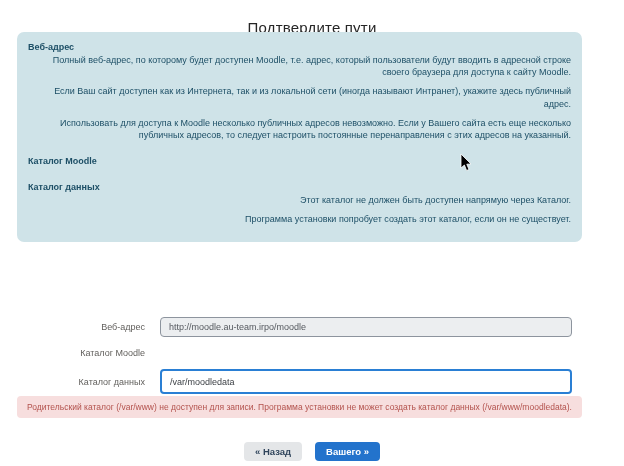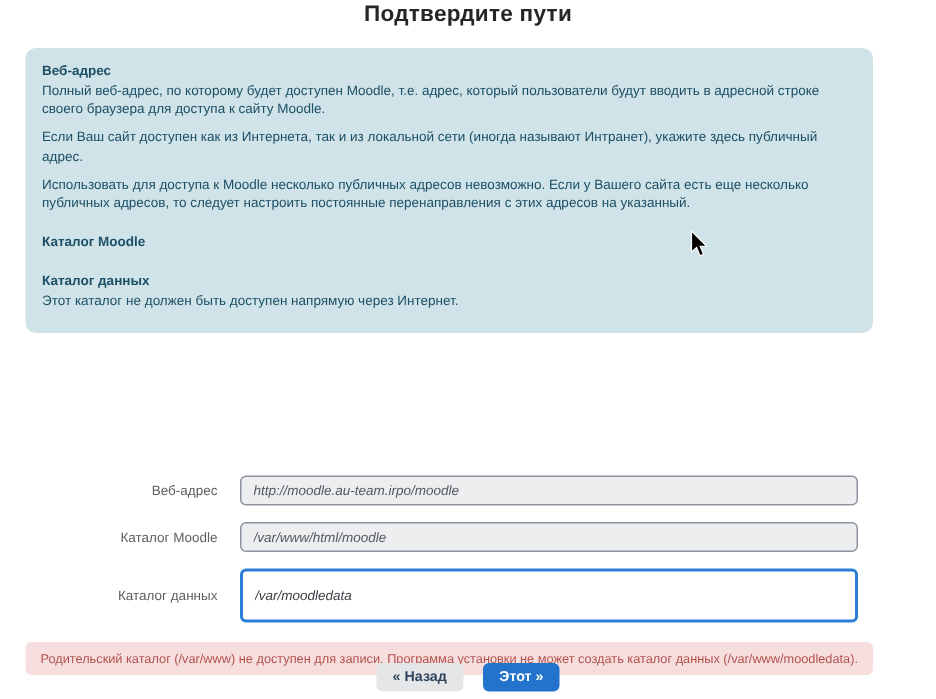--- a/index.html
+++ b/index.html
@@ -2,38 +2,38 @@
 <html><head>
 <meta charset="utf-8">
 <style>
   * { margin: 0; padding: 0; box-sizing: border-box; }
   html, body { width: 624px; height: 466px; background: #ffffff; overflow: hidden; }
   body { font-family: "Liberation Sans", sans-serif; position: relative; }
 
   .page-title {
     text-align: center;
     font-size: 15px;
-    font-weight: bold;
+    font-weight: normal;
     color: #262626;
-    padding-top: 1px;
+    padding-top: 19px;
     letter-spacing: 0.2px;
   }
 
   .infobox {
     position: absolute;
     left: 17px; top: 32px;
     width: 565px;
     background: #cfe3e8;
     border-radius: 7px;
     padding: 9px 11px 9px 11px;
     color: #1d4f66;
     font-size: 9px;
     line-height: 1.35;
   }
-  .infobox p { margin-bottom: 7px; }
+  .infobox p { margin-bottom: 7px; text-align: right; }
   .infobox .sec-heading { font-weight: bold; margin-bottom: 1px; }
   .infobox .sec-gap { margin-top: 14px; }
 
   .form-area {
     position: absolute;
     left: 0; top: 317px;
     width: 624px;
   }
   .form-row {
     display: flex;
@@ -51,33 +51,32 @@
   .field-input {
     width: 412px;
     height: 20px;
     border: 1px solid #8d949e;
     border-radius: 4px;
     padding: 0 8px;
     font-size: 9px;
     font-family: "Liberation Sans", sans-serif;
     color: #55595f;
     outline: none;
-    font-style: italic;
   }
   .field-input.readonly { background: #eceef0; }
   .field-input.focused {
     background: #ffffff;
     border: 2px solid #2a7fd4;
     color: #3d4146;
-    height: 36px;
+    height: 25px;
   }
 
   .error-box {
     position: absolute;
-    left: 17px; top: 428px;
+    left: 17px; top: 396px;
     width: 565px;
     background: #f7dede;
     border-radius: 4px;
     padding: 6px 10px;
     color: #b3524d;
     font-size: 8.5px;
     line-height: 1.2;
   }
 
   .button-row {
@@ -122,42 +121,42 @@
 
 <div class="infobox">
   <div class="sec-heading">Веб-адрес</div>
   <p>Полный веб-адрес, по которому будет доступен Moodle, т.е. адрес, который пользователи будут вводить в адресной строке своего браузера для доступа к сайту Moodle.</p>
   <p>Если Ваш сайт доступен как из Интернета, так и из локальной сети (иногда называют Интранет), укажите здесь публичный адрес.</p>
   <p>Использовать для доступа к Moodle несколько публичных адресов невозможно. Если у Вашего сайта есть еще несколько публичных адресов, то следует настроить постоянные перенаправления с этих адресов на указанный.</p>
 
   <div class="sec-heading sec-gap">Каталог Moodle</div>
 
   <div class="sec-heading sec-gap">Каталог данных</div>
-  <p>Этот каталог не должен быть доступен напрямую через Интернет.</p>
+  <p>Этот каталог не должен быть доступен напрямую через Каталог.</p>
+  <p>Программа установки попробует создать этот каталог, если он не существует.</p>
 </div>
 
 <div class="form-area">
   <div class="form-row">
     <label class="field-label">Веб-адрес</label>
     <input class="field-input readonly" type="text" readonly="" value="http://moodle.au-team.irpo/moodle" style="">
   </div>
   <div class="form-row">
     <label class="field-label">Каталог Moodle</label>
-    <input class="field-input readonly" type="text" readonly="" value="/var/www/html/moodle" style="">
   </div>
   <div class="form-row">
     <label class="field-label">Каталог данных</label>
     <input class="field-input focused" type="text" value="/var/moodledata" style="">
   </div>
 </div>
 
 <div class="error-box">
   <span>Родительский каталог (/var/www) не доступен для записи. Программа установки не может создать каталог данных (/var/www/moodledata).</span>
 </div>
 
 <div class="button-row">
   <button class="btn btn-secondary">« Назад</button>
-  <button class="btn btn-primary">Этот »</button>
+  <button class="btn btn-primary">Вашего »</button>
 </div>
 
 <svg class="mouse-cursor" viewBox="0 0 12 19">
   <path d="M1 1 L1 15 L4.4 12 L6.6 17.5 L9 16.5 L6.8 11.2 L11 11 Z" fill="#000000" stroke="#ffffff" stroke-width="0.8"></path>
 </svg>
 
 </body></html>

